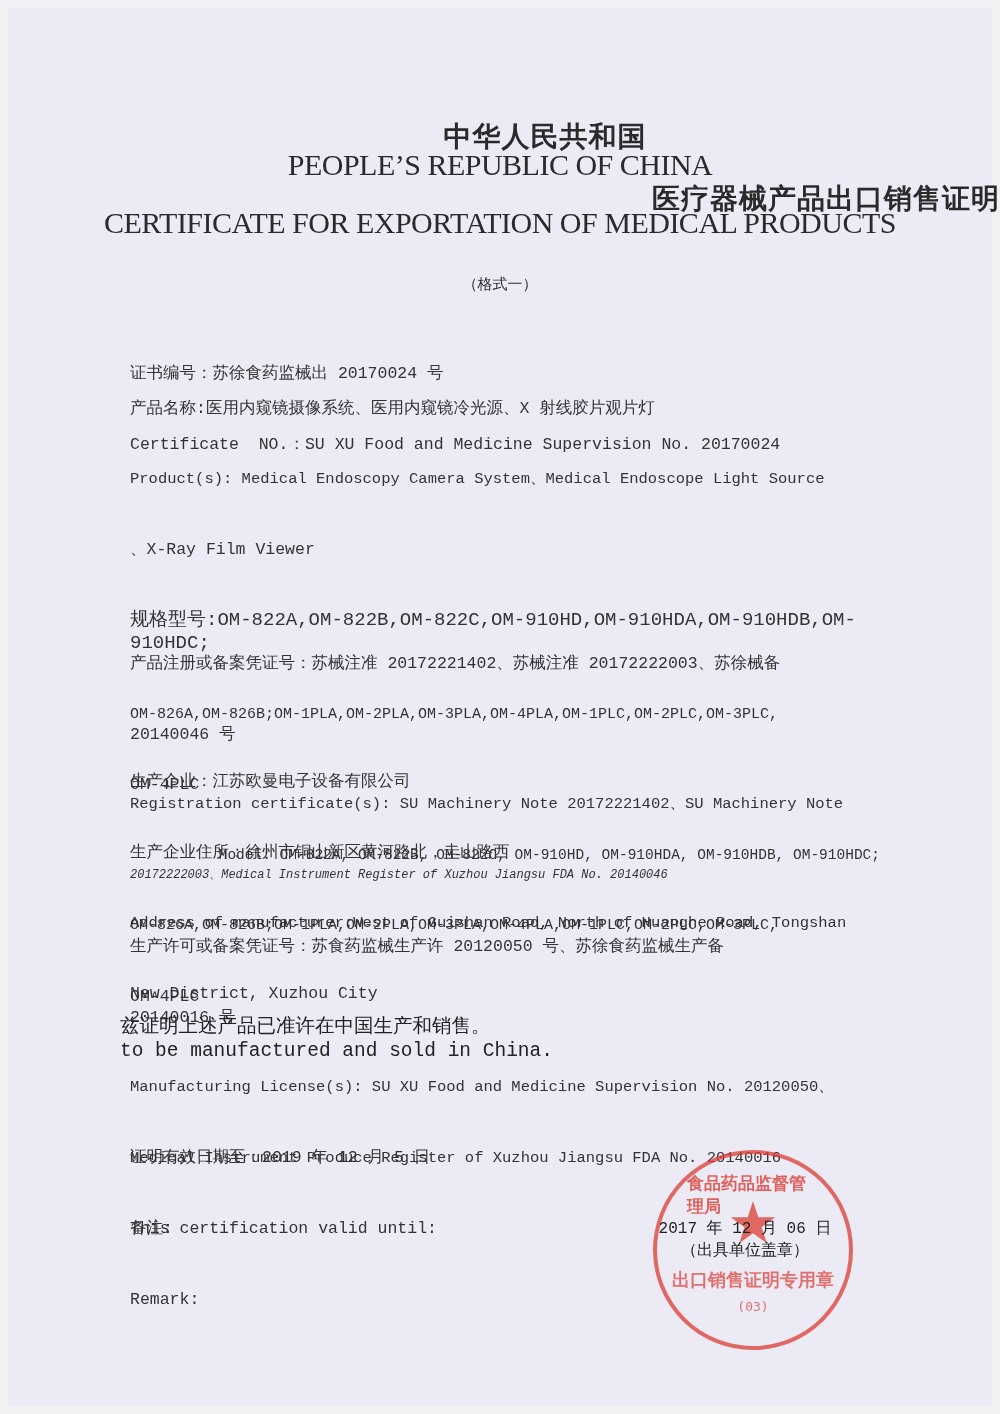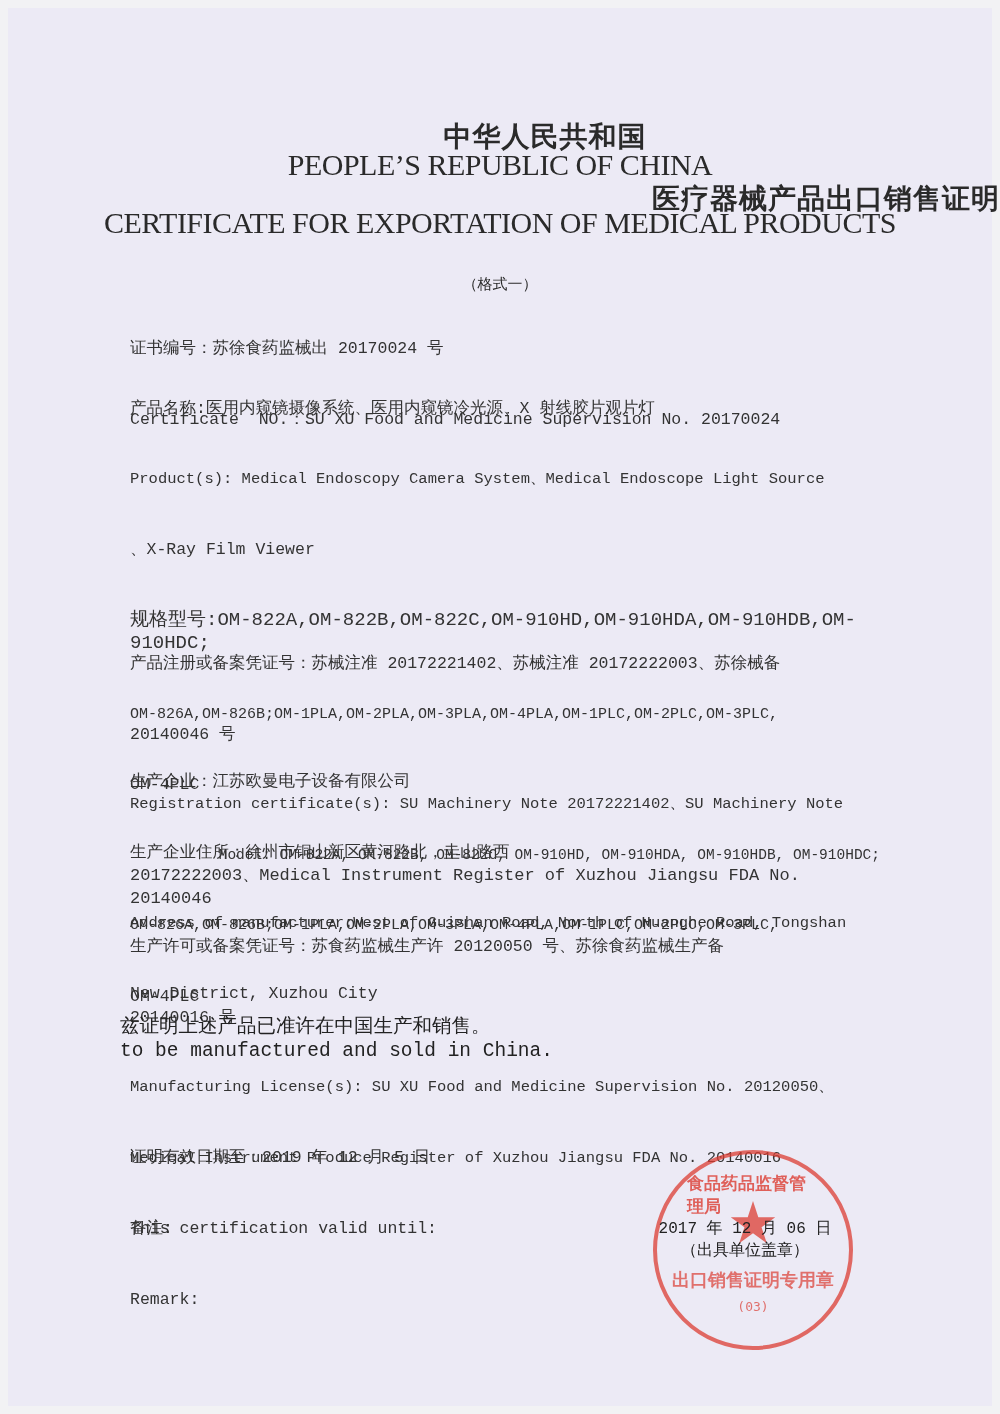--- a/index.html
+++ b/index.html
@@ -58,42 +58,42 @@
 <body>
 
 <div class="paper"></div>
 
 <div class="title-block t-cn1">中华人民共和国</div>
 <div class="title-block t-en1">PEOPLE’S REPUBLIC OF CHINA</div>
 <div class="title-block t-cn2">医疗器械产品出口销售证明</div>
 <div class="title-block t-en2" style="padding: 0 96px; box-sizing: border-box;"><span>CERTIFICATE FOR EXPORTATION OF MEDICAL PRODUCTS</span></div>
 <div class="title-block t-fmt">（格式一）</div>
 
-<div class="body-text" style="top:290px;">
+<div class="body-text" style="top:315px;">
   <span class="line">证书编号：苏徐食药监械出 20170024 号</span>
   <span class="line">Certificate  NO.：SU XU Food and Medicine Supervision No. 20170024</span>
 </div>
 
 <div class="body-text" style="top:350px;">
   <span class="line">产品名称:医用内窥镜摄像系统、医用内窥镜冷光源、X 射线胶片观片灯</span>
   <span class="line" style="font-size:15.5px;">Product(s): Medical Endoscopy Camera System、Medical Endoscope Light Source</span>
   <span class="line">、X-Ray Film Viewer</span>
   <span class="line" style="font-size:19px;">规格型号:OM-822A,OM-822B,OM-822C,OM-910HD,OM-910HDA,OM-910HDB,OM-910HDC;</span>
   <span class="line" style="font-size:15px;">OM-826A,OM-826B;OM-1PLA,OM-2PLA,OM-3PLA,OM-4PLA,OM-1PLC,OM-2PLC,OM-3PLC,</span>
   <span class="line">OM-4PLC</span>
   <span class="line" style="font-size:14.5px;text-align:right;">Model: OM-822A, OM-822B, OM-822C, OM-910HD, OM-910HDA, OM-910HDB, OM-910HDC;</span>
   <span class="line" style="font-size:15px;">OM-826A,OM-826B;OM-1PLA,OM-2PLA,OM-3PLA,OM-4PLA,OM-1PLC,OM-2PLC,OM-3PLC,</span>
   <span class="line">OM-4PLC</span>
 </div>
 
 <div class="body-text" style="top:605px;">
   <span class="line">产品注册或备案凭证号：苏械注准 20172221402、苏械注准 20172222003、苏徐械备</span>
   <span class="line">20140046 号</span>
   <span class="line" style="font-size:15.5px;">Registration certificate(s): SU Machinery Note 20172221402、SU Machinery Note</span>
-  <span class="line" style="font-size:17px;">20172222003、Medical Instrument Register of Xuzhou Jiangsu FDA No. 20140046</span>
+  <span class="line" style="font-size:12px;font-style:italic;">20172222003、Medical Instrument Register of Xuzhou Jiangsu FDA No. 20140046</span>
 </div>
 
 <div class="body-text" style="top:723px;">
   <span class="line">生产企业：江苏欧曼电子设备有限公司</span>
 </div>
 
 <div class="body-text" style="top:794px;">
   <span class="line">生产企业住所：徐州市铜山新区黄河路北，圭山路西</span>
   <span class="line" style="font-size:15.5px;">Address of manufacturer:West of Guishan Road, North of Huanghe Road, Tongshan</span>
   <span class="line">New District, Xuzhou City</span>

